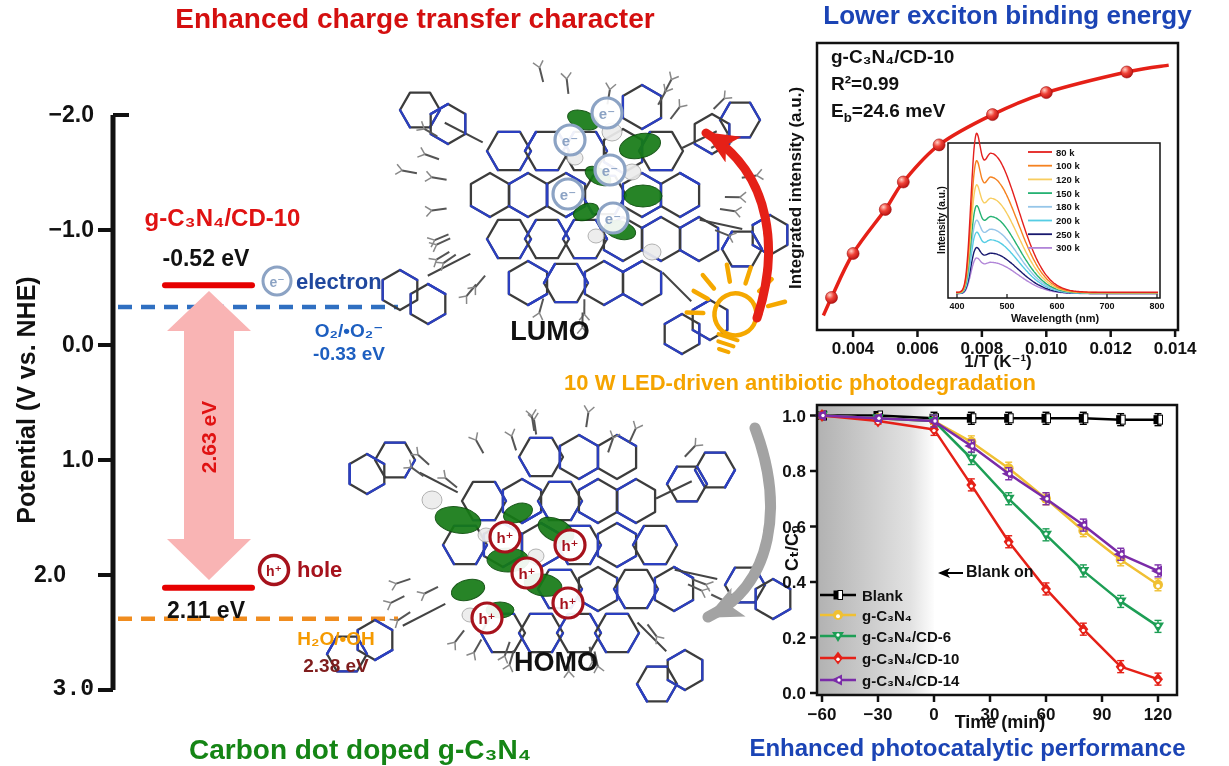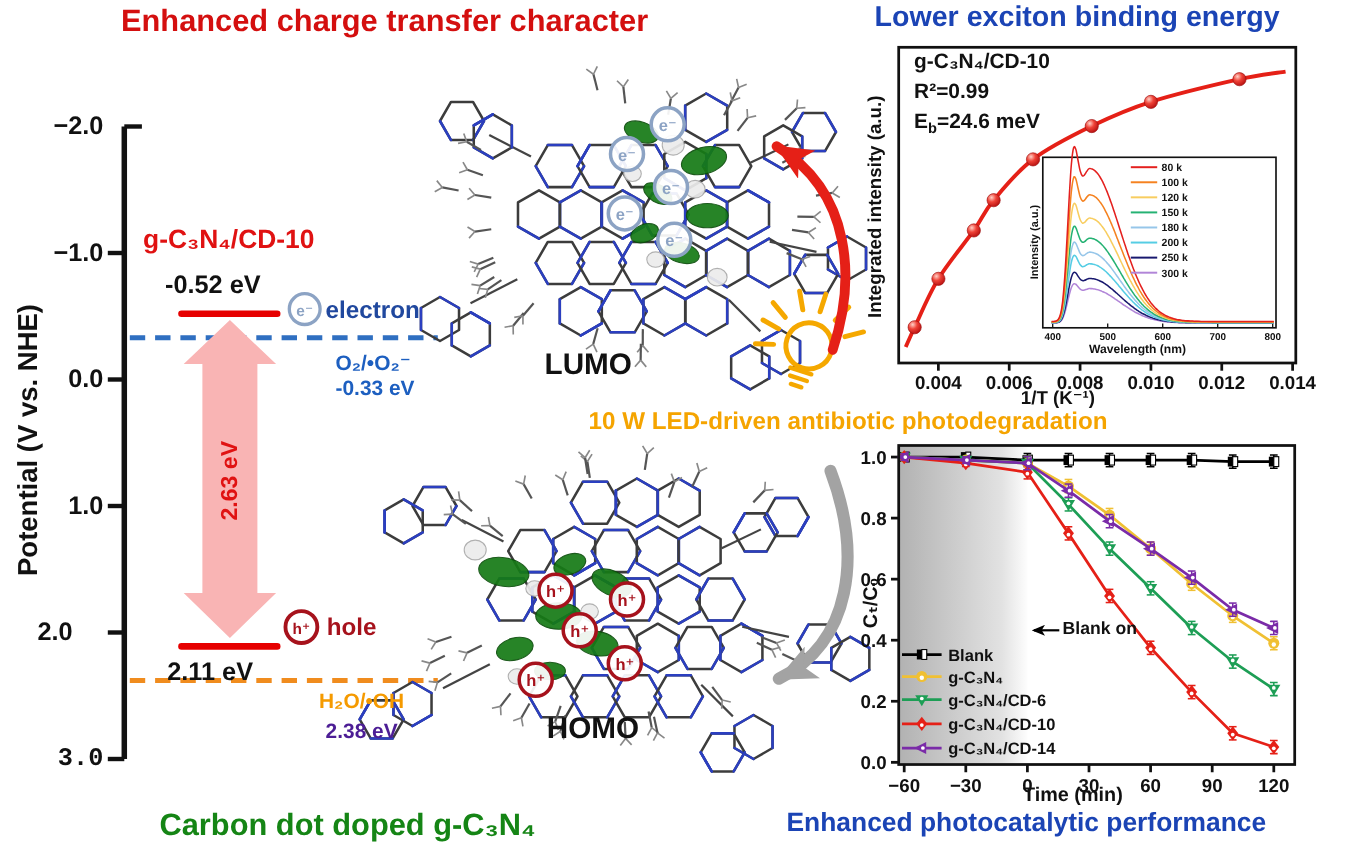--- a/index.html
+++ b/index.html
@@ -1,19 +1,19 @@
 <!DOCTYPE html>
 <html><head>
 <meta charset="utf-8">
 <style>
   html,body{margin:0;padding:0;background:#fff}
   .page{position:relative;width:1229px;height:766px;background:#fff;overflow:hidden;
         font-family:"Liberation Sans","DejaVu Sans",sans-serif;color:#111}
   .abs{position:absolute}
-  .ttl{font-weight:bold;text-align:left;line-height:1.05}
+  .ttl{font-weight:bold;text-align:center;line-height:1.05}
   .rot{transform:translate(-50%,-50%) rotate(-90deg);white-space:nowrap;font-weight:bold}
   .ann{font-weight:bold}
   svg text{font-family:"Liberation Sans","DejaVu Sans",sans-serif}
   sub{font-size:70%}
 </style>
 </head>
 <body>
 
 <div class="page">
 
@@ -919,21 +919,21 @@
   <div class="abs rot" style="left:26px;top:400px;font-size:25px;color:#111">Potential (V vs. NHE)</div>
   <div class="abs ttl" style="left:130px;top:205px;width:185px;font-size:24px;color:#e01212">g-C₃N₄/CD-10</div>
   <div class="abs ttl" style="left:150px;top:246px;width:112px;font-size:23px;color:#111">-0.52 eV</div>
   <div class="abs ann" style="left:296px;top:269px;font-size:22px;color:#20489e">electron</div>
   <div class="abs ttl" style="left:305px;top:321px;width:88px;font-size:19px;color:#1d5fc0">O₂/•O₂⁻</div>
   <div class="abs ttl" style="left:305px;top:344px;width:88px;font-size:19px;color:#1d5fc0">-0.33 eV</div>
   <div class="abs rot" style="left:209px;top:437px;font-size:21px;color:#e01212">2.63 eV</div>
   <div class="abs ttl" style="left:152px;top:598px;width:108px;font-size:23px;color:#111">2.11 eV</div>
   <div class="abs ann" style="left:297px;top:557px;font-size:22px;color:#a6121c">hole</div>
   <div class="abs ttl" style="left:290px;top:629px;width:92px;font-size:19px;color:#f59a00">H₂O/•OH</div>
-  <div class="abs ttl" style="left:296px;top:656px;width:80px;font-size:19px;color:#4c1d95">2.38 eV</div>
+  <div class="abs ttl" style="left:296px;top:656px;width:80px;font-size:19px;color:#7f1d1d">2.38 eV</div>
   <div class="abs ttl" style="left:495px;top:317px;width:110px;font-size:27px;color:#111">LUMO</div>
   <div class="abs ttl" style="left:497px;top:648px;width:118px;font-size:27px;color:#111">HOMO</div>
 
   <div class="abs ann" style="left:831px;top:46px;font-size:19px">g-C₃N₄/CD-10</div>
   <div class="abs ann" style="left:831px;top:73px;font-size:19px">R²=0.99</div>
   <div class="abs ann" style="left:831px;top:100px;font-size:19px"><span>E</span><sub>b</sub><span>=24.6 meV</span></div>
   <div class="abs rot" style="left:796px;top:188px;font-size:17px">Integrated intensity (a.u.)</div>
   <div class="abs ttl" style="left:928px;top:353px;width:140px;font-size:17px">1/T (K⁻¹)</div>
 
   <div class="abs ttl" style="left:990px;top:313px;width:130px;font-size:11px">Wavelength (nm)</div>

